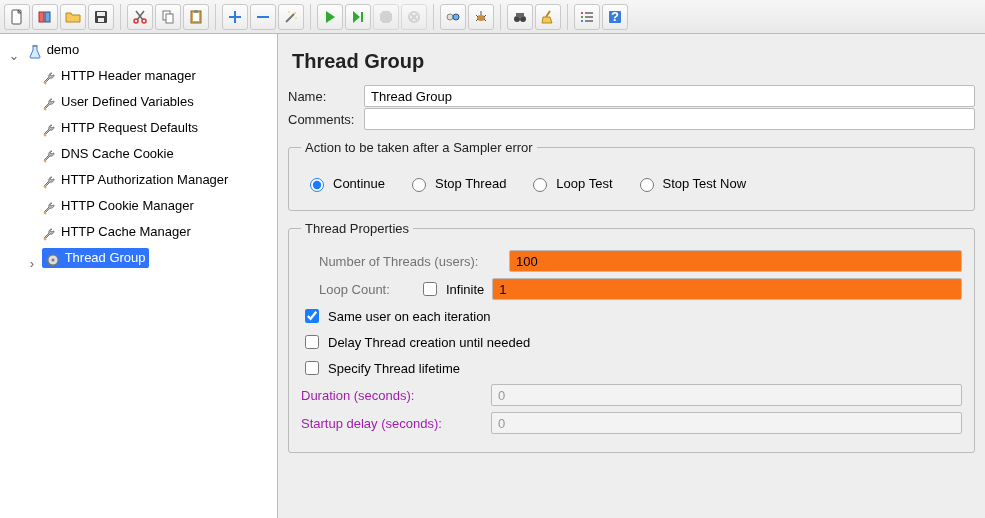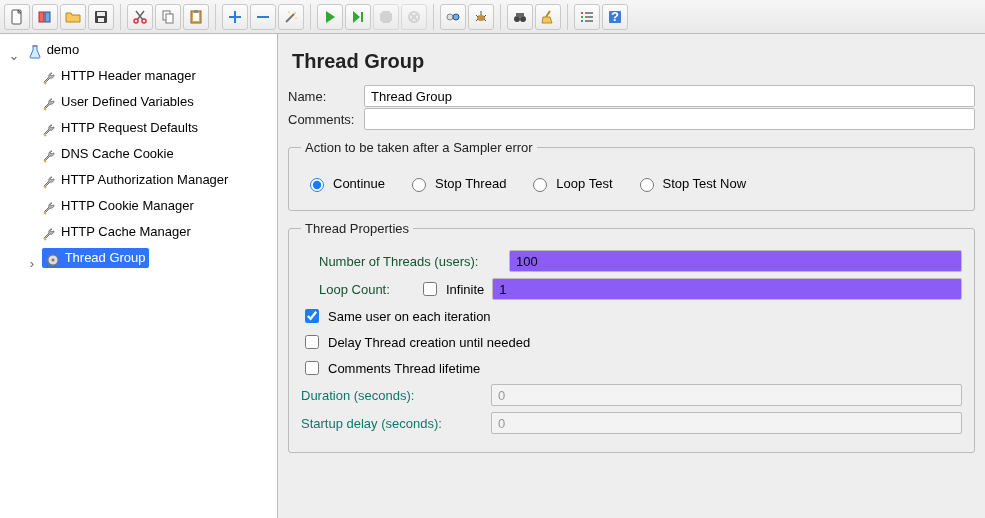--- a/index.html
+++ b/index.html
@@ -30,26 +30,26 @@
 
   fieldset { border:1px solid #bbb; border-radius:3px; margin: 10px 0 0 0; padding: 14px 12px 12px 12px; background:#eeeeee; }
   fieldset legend { color:#222; padding: 0 4px; }
 
   .radio-row { display:flex; align-items:center; gap: 22px; padding: 6px 4px; }
   .radio-item { display:inline-flex; align-items:center; gap:6px; }
   input[type=radio] { width:14px; height:14px; accent-color:#1a7dff; }
   input[type=checkbox] { width:14px; height:14px; accent-color:#1a7dff; }
 
   .prop-row { display:flex; align-items:center; margin-bottom:6px; }
-  .prop-label { width: 190px; color:#14532d; }
-  .prop-input { flex:1; height:22px; border:1px solid #bbb; background:#8b5cf6; padding:0 6px; border-radius:2px; }
+  .prop-label { width: 190px; color:#737373; }
+  .prop-input { flex:1; height:22px; border:1px solid #bbb; background:#f97316; padding:0 6px; border-radius:2px; }
   .prop-input[disabled] { background:#f3f3f3; color:#999; }
   .indent { padding-left: 18px; }
   .check-line { display:flex; align-items:center; gap:6px; margin-bottom:6px; }
-  .muted { color:#0f766e; }
+  .muted { color:#a21caf; }
 </style>
 </head>
 <body>
 
 <div class="toolbar">
   <div class="tb-btn">
       <svg viewBox="0 0 16 16">
         <rect x="3" y="1" width="9" height="14" rx="1" fill="#fff" stroke="#555"></rect>
         <path d="M9 1 L12 4 L9 4 Z" fill="#ddd" stroke="#555"></path>
       </svg>
@@ -336,21 +336,21 @@
       <label class="check-line">
           <input type="checkbox" checked="" style="">
           <span>Same user on each iteration</span>
         </label>
       <label class="check-line">
           <input type="checkbox" style="">
           <span>Delay Thread creation until needed</span>
         </label>
       <label class="check-line">
           <input type="checkbox" style="">
-          <span>Comments Thread lifetime</span>
+          <span>Specify Thread lifetime</span>
         </label>
 
       <div class="prop-row">
         <div class="prop-label muted">Duration (seconds):</div>
         <input class="prop-input" type="text" disabled="" value="0" style="">
       </div>
       <div class="prop-row">
         <div class="prop-label muted">Startup delay (seconds):</div>
         <input class="prop-input" type="text" disabled="" value="0" style="">
       </div>

